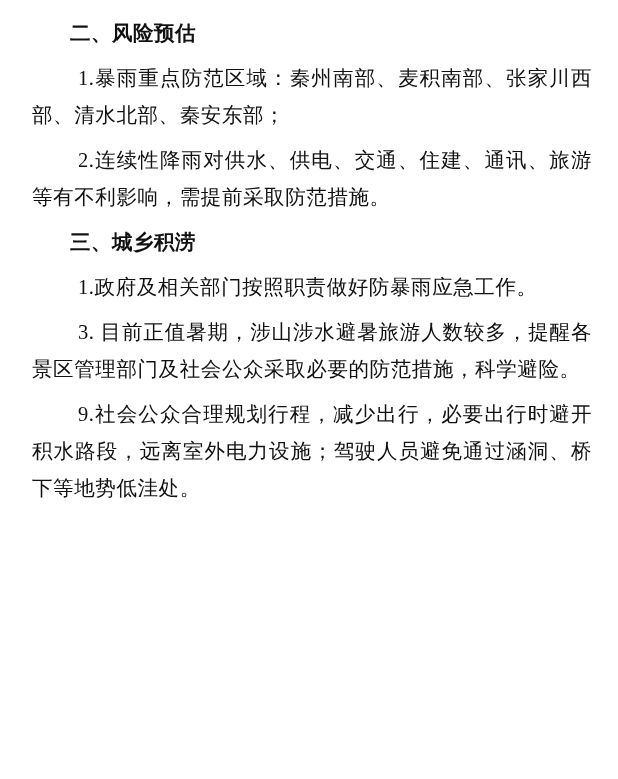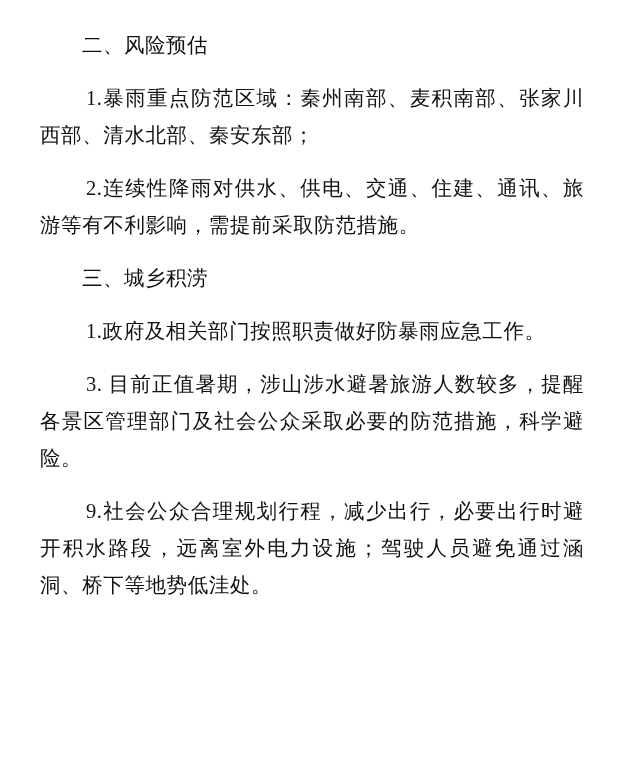--- a/index.html
+++ b/index.html
@@ -20,29 +20,29 @@
       width: 576px;
       font-family: "Liberation Serif", "DejaVu Serif", serif;
       font-size: 20.5px;
       line-height: 37px;
       color: #111111;
       text-align: justify;
       letter-spacing: 0.6px;
     }
     .heading {
       font-family: "DejaVu Sans", "Liberation Sans", sans-serif;
-      font-weight: normal;
+      font-weight: bold;
       padding-left: 46px;
-      margin: 12px;
+      margin: 0;
       font-size: 20.5px;
       line-height: 37px;
       letter-spacing: 0.5px;
     }
     .para {
-      margin: 16px;
+      margin: 8px;
       text-indent: 46px;
       text-align: justify;
       text-align-last: left;
     }
   </style>
 </head>
 <body>
 
 <div class="doc">
   <section>

